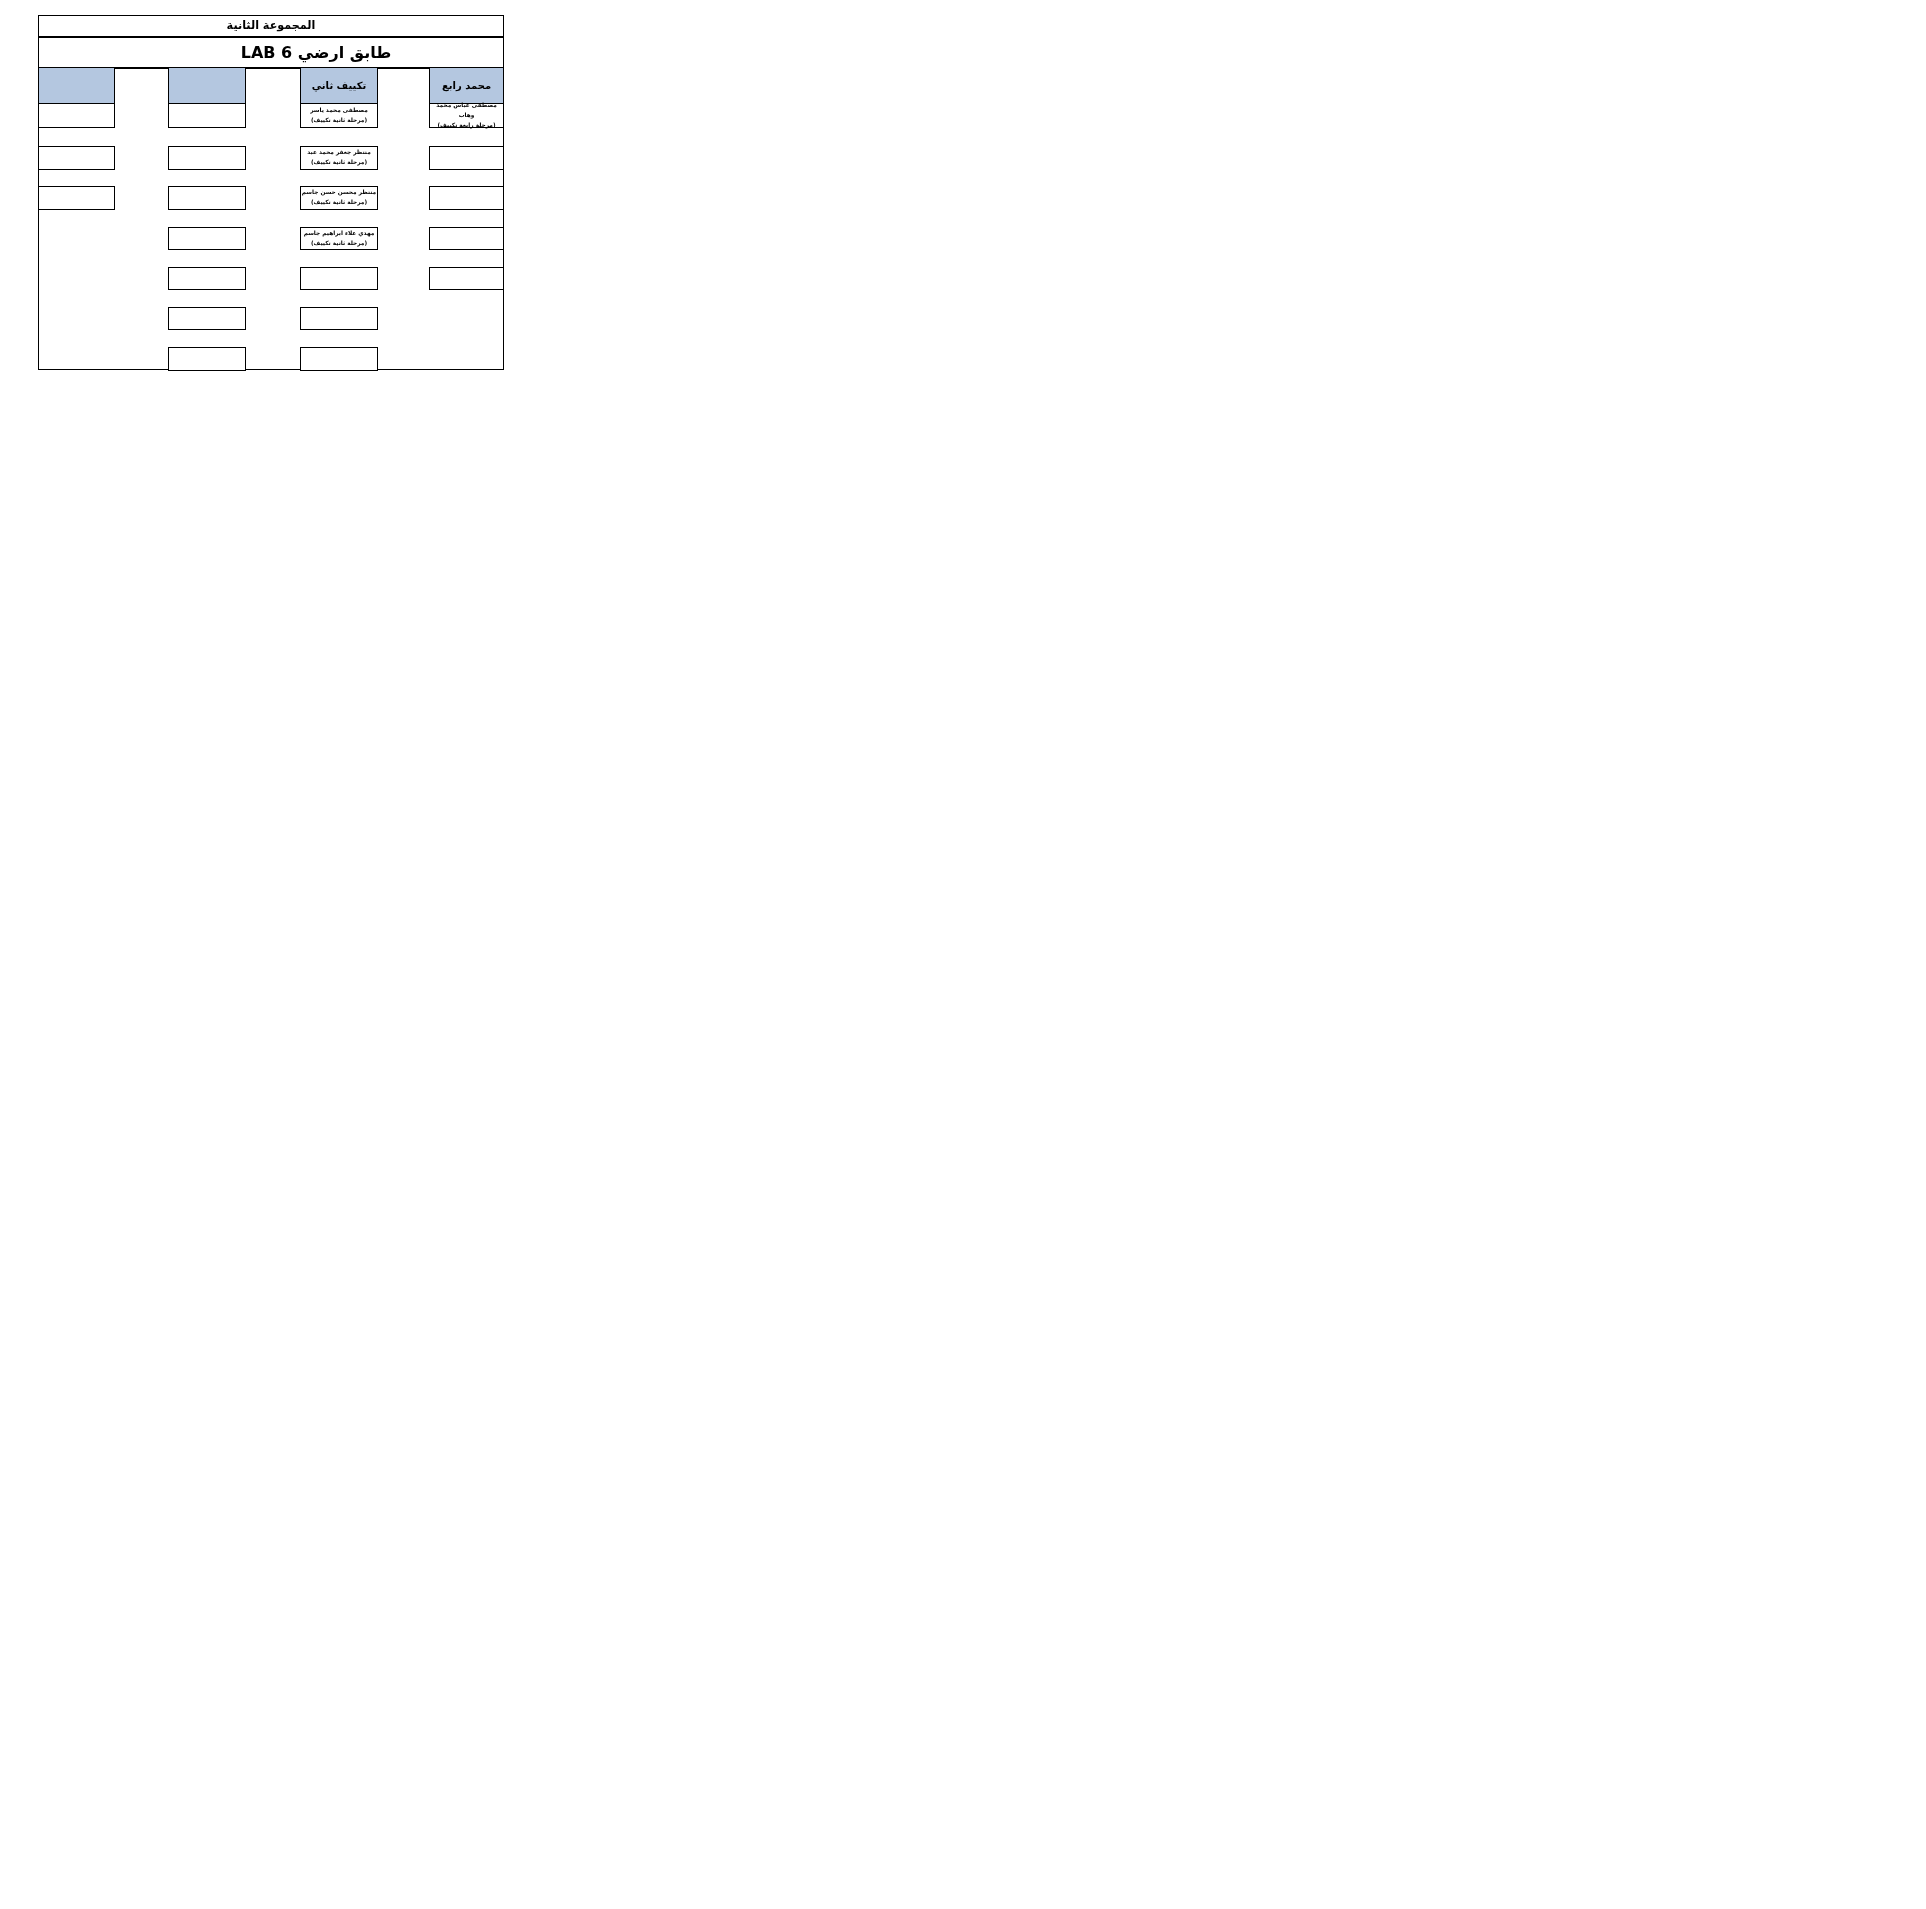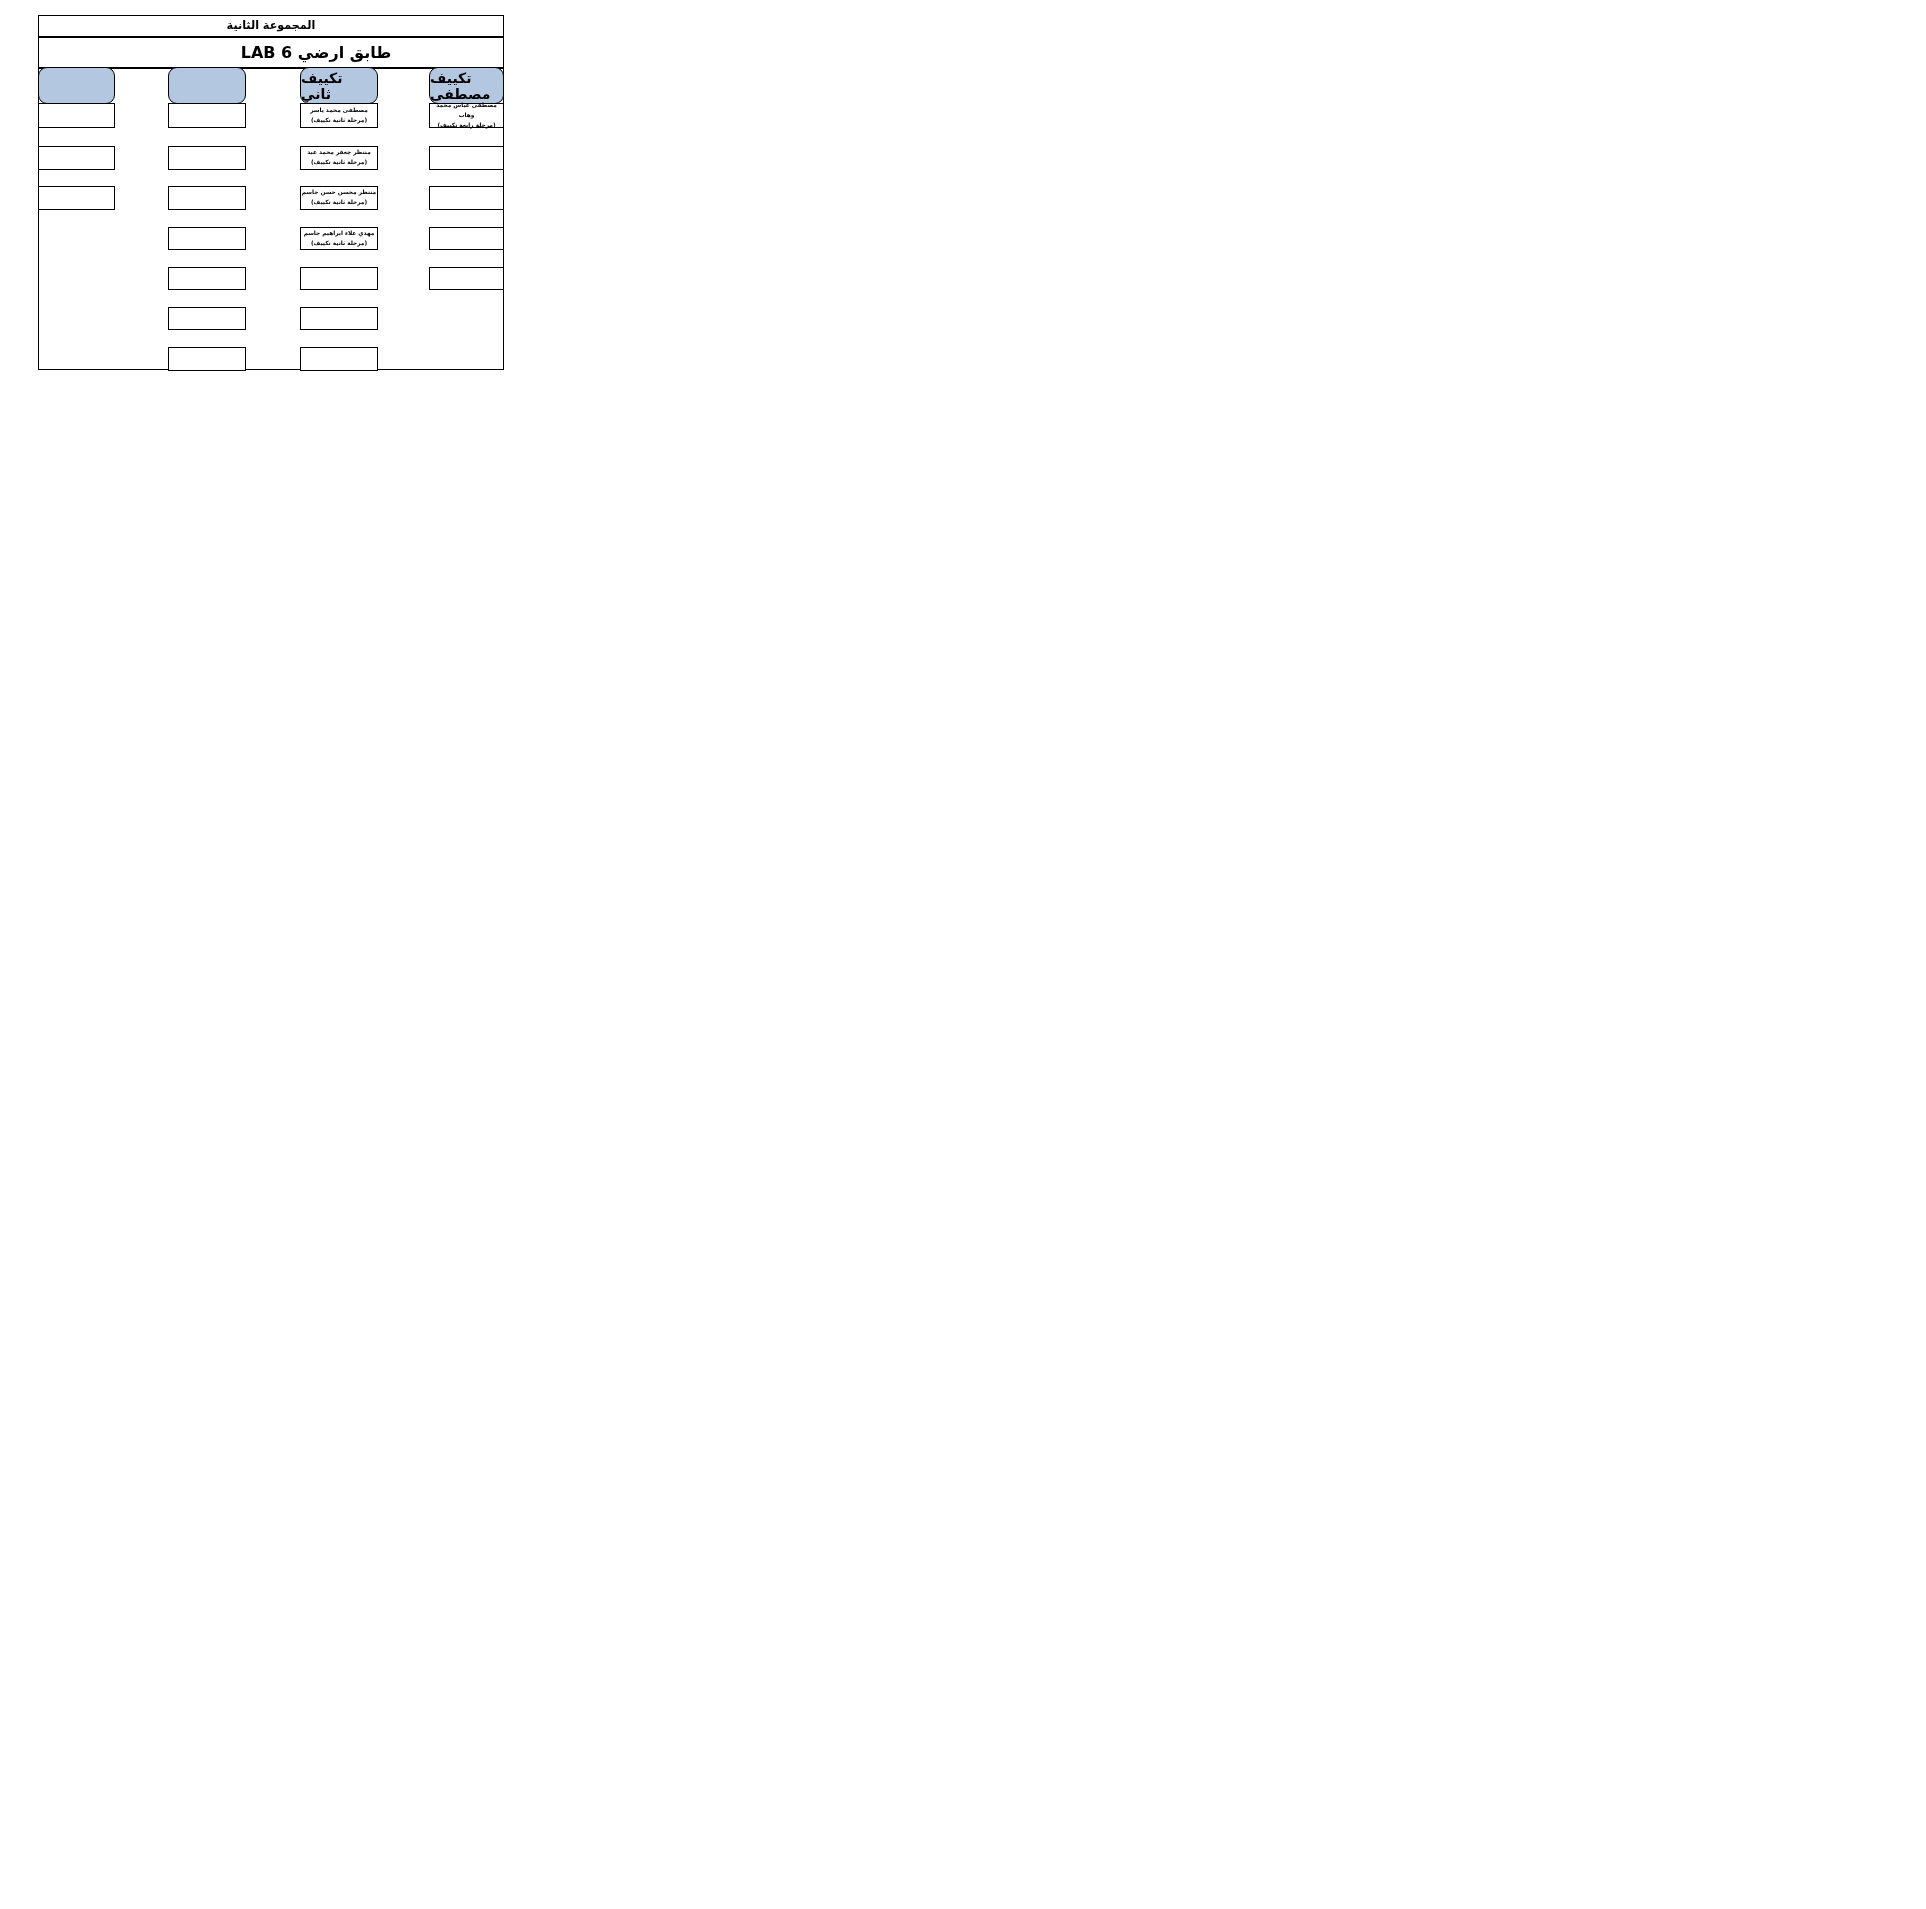--- a/index.html
+++ b/index.html
@@ -26,21 +26,21 @@
   }
   .band.title{top:15.4px;height:21px;font-size:11.2px;}
   .band.subtitle{top:37px;height:30px;font-size:16px;padding-left:45px;}
   .box{
     position:absolute;box-sizing:border-box;
     border:1.5px solid #000;background:#ffffff;
   }
   .box.hdr{
     background:#b4c7e0;
     display:flex;align-items:center;justify-content:center;
-    font-size:14px;text-align:left;border-radius:9px;
+    font-size:10px;text-align:center;
   }
   .box.seat{
     display:flex;flex-direction:column;align-items:center;justify-content:center;
     font-size:5.8px;line-height:9.6px;text-align:center;padding:0.4px 0.8px;
   }
   
   .c1{left:38px;width:77px;}
   .c2{left:168px;width:78px;}
   .c3{left:300px;width:78px;}
   .c4{left:429px;width:75px;}
@@ -101,21 +101,21 @@
   </div>
   <div class="box seat c3 r4">
     <div>مهدي علاء ابراهيم جاسم</div>
     <div>(مرحلة ثانية تكييف)</div>
   </div>
   <div class="box seat c3 r5"></div>
   <div class="box seat c3 r6"></div>
   <div class="box seat c3 r7"></div>
 
   <div class="box hdr c4 rh">
-    <span>تكييف مصطفى</span>
+    <span>محمد رابع</span>
   </div>
   <div class="box seat c4 r1">
     <div>مصطفى عباس محمد وهاب</div>
     <div>(مرحلة رابعة تكييف)</div>
   </div>
   <div class="box seat c4 r2"></div>
   <div class="box seat c4 r3"></div>
   <div class="box seat c4 r4"></div>
   <div class="box seat c4 r5"></div>
 

